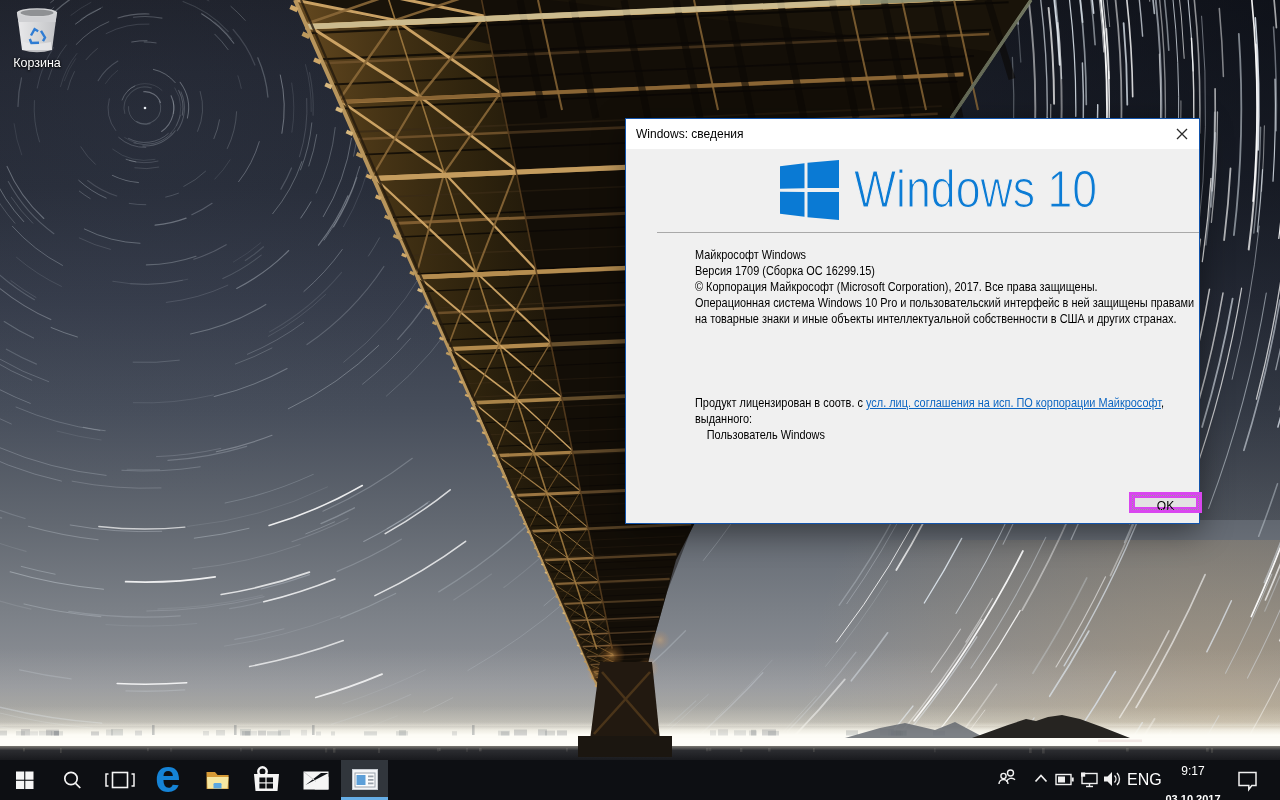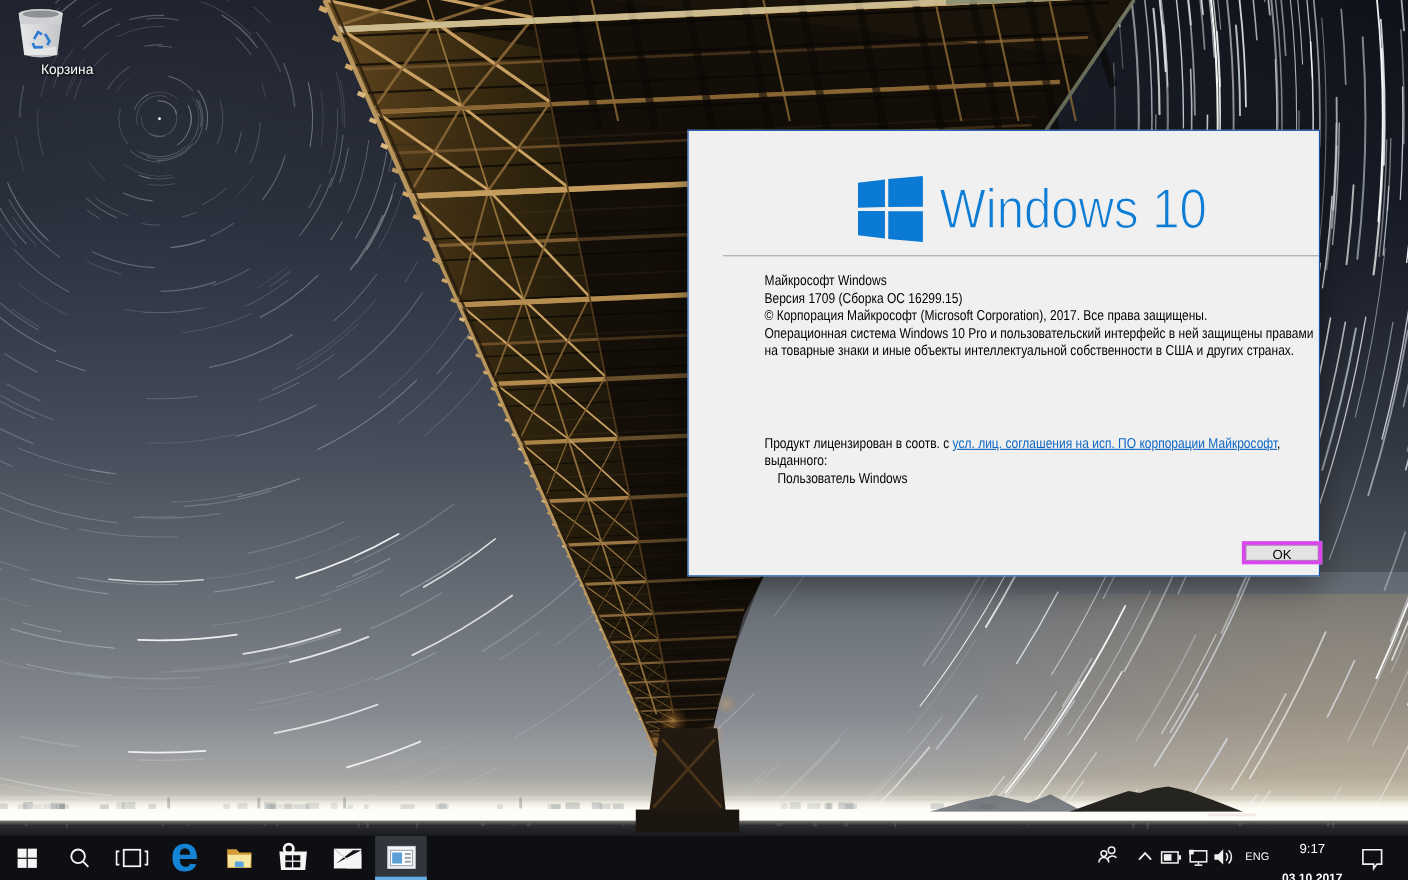--- a/index.html
+++ b/index.html
@@ -15,29 +15,29 @@
 #w10text{position:absolute;left:212px;top:11px;font-size:51px;color:#0c7cd5;
 transform:scaleX(0.875);transform-origin:left top;white-space:nowrap;
 -webkit-text-stroke:1.15px #f0f0f0;}
 #sep{position:absolute;left:15px;top:83px;width:542px;height:1px;background:#a9a9a9;}
 .blk{position:absolute;left:53px;font-size:13px;line-height:16px;color:#000;width:640px;
 transform:scaleX(0.84);transform-origin:left top;}
 #blk1{top:98px;}
 #blk2{top:246px;}
 #blk2 a{color:#0d66c2;text-decoration:underline;}
 #okbtn{position:absolute;left:487px;top:343px;width:73px;height:21px;background:#e3e3e3;
-border:4px solid #d946ef;box-sizing:border-box;font-size:12px;color:#000;text-align:center;
+border:6px solid #d946ef;box-sizing:border-box;font-size:12px;color:#000;text-align:center;
 line-height:16px;outline:1px dotted #999;outline-offset:-4px;}
 #bin{position:absolute;left:8px;top:6px;width:58px;height:48px;}
 #binlbl{position:absolute;left:0px;top:56px;width:74px;text-align:center;font-size:12.5px;color:#fff;
-text-shadow:0 1px 2px rgba(0,0,0,0.9),0 0 3px rgba(0,0,0,0.8);padding-left:24px;}
+text-shadow:0 1px 2px rgba(0,0,0,0.9),0 0 3px rgba(0,0,0,0.8);}
 #clock{position:absolute;left:1160px;top:760px;width:66px;height:52px;color:#fff;text-align:center;}
 #clock .t{font-size:12px;margin-top:4px;}
 #clock .d{font-size:11px;margin-top:15px;font-weight:bold;}
-#eng{position:absolute;left:1127px;top:760px;width:32px;height:40px;color:#fff;font-size:10px;line-height:40px;text-align:center;}
+#eng{position:absolute;left:1127px;top:760px;width:32px;height:40px;color:#fff;font-size:16px;line-height:40px;text-align:center;}
 </style></head>
 <body>
 <div id="stage">
 <svg id="bgsvg" width="1280" height="800" viewBox="0 0 1280 800">
 <defs>
 <linearGradient id="skyV" x1="0" y1="0" x2="0" y2="1">
 <stop offset="0" stop-color="#1d2029"></stop>
 <stop offset="0.10" stop-color="#222631"></stop>
 <stop offset="0.25" stop-color="#272c38"></stop>
 <stop offset="0.40" stop-color="#353b49"></stop>
@@ -1375,20 +1375,26 @@
 <path d="M1239,12.5 h17 v13 h-4.2 l-3,4 v-4 h-9.8 z" fill="none" stroke="#f0f0f0" stroke-width="1.5"></path>
 </svg>
 </div>
 <div id="eng">ENG</div>
 <div id="clock">
       <div class="t">9:17</div>
       <div class="d">03.10.2017</div>
     </div>
 
 <div id="dlg">
+<div id="dlgtitle">
+        <span>Windows: сведения</span>
+<svg id="dlgclose" width="12" height="12">
+          <path d="M1,1 L11,11 M11,1 L1,11" stroke="#2b2b2b" stroke-width="1.3"></path>
+        </svg>
+</div>
 <div id="dlgbody">
 <svg style="position:absolute;left:138px;top:11px" width="60" height="61" viewBox="0 0 60 61">
 <polygon points="0,6.2 24.5,3.2 24.5,28.2 0,28.8" fill="#0a7ad4"></polygon>
 <polygon points="27.5,2.8 59,0 59,28 27.5,28.1" fill="#0a7ad4"></polygon>
 <polygon points="0,31.8 24.5,31.9 24.5,56.8 0,53.8" fill="#0a7ad4"></polygon>
 <polygon points="27.5,32 59,32 59,60 27.5,57.2" fill="#0a7ad4"></polygon>
 </svg>
 <div id="w10text">Windows 10</div>
 <div id="sep"></div>
 <div class="blk" id="blk1">Майкрософт Windows<br>

